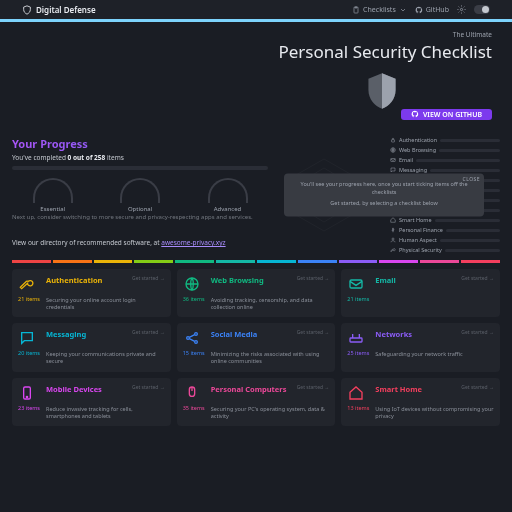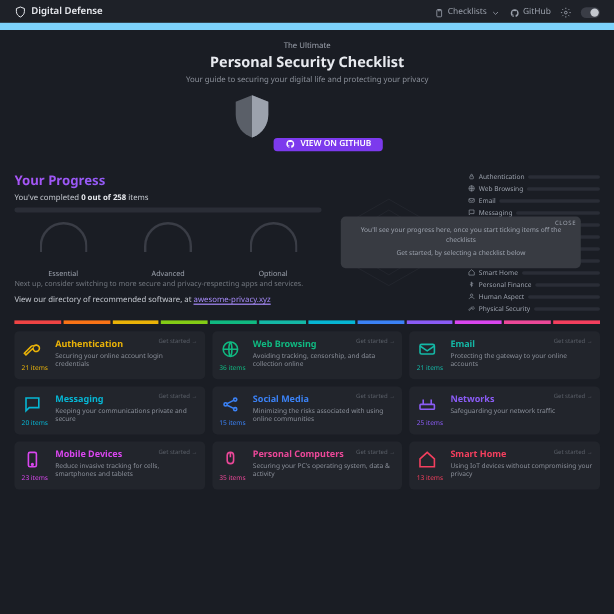--- a/index.html
+++ b/index.html
@@ -1,44 +1,44 @@
 <!DOCTYPE html>
 <html><head>
 <meta charset="utf-8">
 <style>
 *{box-sizing:border-box;margin:0;padding:0}
 body{width:512px;height:512px;background:#1a1d24;color:#c4c8cf;font-family:system-ui,-apple-system,sans-serif;font-size:7px;overflow:hidden}
-.topbar{display:flex;align-items:flex-end;justify-content:space-between;padding:4px 12px;background:#1e2128;border-bottom:6px solid #7dd3fc}
+.topbar{display:flex;align-items:center;justify-content:space-between;padding:4px 22px;background:#1e2128;border-bottom:3px solid #7dd3fc}
 .brand{display:flex;align-items:center;gap:4px;color:#e8eaef;font-weight:600;font-size:8px}
 .brand svg{width:10px;height:10px}
 .topright{display:flex;align-items:center;gap:8px}
 .tr-item{display:flex;align-items:center;gap:3px;color:#9ca2ad;cursor:pointer}
 .tr-item svg{width:8px;height:8px}
 .toggle{width:16px;height:9px;background:#3a3d46;border-radius:5px;position:relative;cursor:pointer}
 .toggle::after{content:"";position:absolute;width:7px;height:7px;background:#c4c8cf;border-radius:50%;top:1px;right:1px}
-.hero{text-align:center;padding:8px 20px 10px}
+.hero{text-align:right;padding:8px 20px 10px}
 .pretitle{font-size:6.5px;color:#9ca2ad}
-.title{font-size:12px;font-weight:700;color:#e8eaef;margin:1px 0}
+.title{font-size:17px;font-weight:400;color:#e8eaef;margin:1px 0}
 .subtitle{font-size:6.5px;color:#8a8f99}
 .shield-lg{margin:8px auto;width:34px;height:38px}
 .gh-btn{display:inline-flex;align-items:center;gap:4px;background:#7c3aed;color:#fff;font-weight:600;font-size:7px;padding:1px 10px;border-radius:3px;cursor:pointer}
 .gh-btn svg{width:8px;height:8px}
 .content{padding:6px 12px;position:relative}
 .progress-row{display:flex;gap:0;margin-bottom:6px}
 .progress-left{flex:1.05}
 .prog-title{font-size:11px;font-weight:700;background:linear-gradient(90deg,#a855f7,#6366f1);-webkit-background-clip:text;-webkit-text-fill-color:transparent}
 .prog-sub{font-size:6.5px;color:#c4c8cf;margin-top:2px}
 .prog-sub b{color:#e8eaef}
 .prog-bar{height:4px;background:#2a2d36;border-radius:2px;margin-top:4px}
 .gauges{display:flex;gap:6px;margin-top:8px}
 .gauge{flex:1;display:flex;flex-direction:column;align-items:center}
 .gauge-arc{width:40px;height:25px;border:2px solid #3a3d46;border-bottom:none;border-radius:40px 40px 0 0}
-.gauge-lbl{font-size:6px;margin-top:14px;color:#9ca2ad}
+.gauge-lbl{font-size:6px;margin-top:2px;color:#9ca2ad}
 .rec-text{font-size:6px;color:#72777f;line-height:1.4}
-.rec-link{font-size:6.5px;color:#c4c8cf;margin-top:5px}
+.rec-link{font-size:6.5px;color:#c4c8cf;margin-top:17px}
 .rec-link a{color:#a78bfa;text-decoration:underline}
 .progress-right{flex:0.95;position:relative;display:flex;gap:10px}
 .radar-area{flex:1;position:relative;opacity:0.5}
 .radar{position:absolute;inset:0;display:flex;align-items:center;justify-content:center}
 .stats-list{display:flex;flex-direction:column;gap:2px;font-size:5.5px;width:110px}
 .stat-row{display:flex;align-items:center;gap:3px;color:#9ca2ad}
 .stat-ico{width:6px;height:6px;flex-shrink:0}
 .stat-bar{flex:1;height:3px;background:#2a2d36;border-radius:2px}
 .overlay{position:absolute;top:50%;left:50%;transform:translate(-50%,-50%);background:#383b42;border-radius:4px;padding:8px 12px;text-align:center;width:200px;z-index:5}
 .overlay-title{font-size:8px;color:#e8eaef;margin-bottom:3px}
@@ -47,21 +47,21 @@
 .palette{display:flex;gap:2px;margin:6px 0}
 .swatch{flex:1;height:3px}
 .cards{display:grid;grid-template-columns:1fr 1fr 1fr;gap:6px}
 .card{background:#22252c;border-radius:4px;padding:6px;display:flex;gap:6px;cursor:pointer}
 .card-ico{width:18px;height:18px;display:flex;align-items:center;justify-content:center}
 .card-ico svg{width:16px;height:16px}
 .card-body{flex:1}
 .card-top{display:flex;justify-content:space-between;align-items:flex-start}
 .card-title{font-size:7.5px;font-weight:700}
 .card-arrow{font-size:5px;color:#5a5f68}
-.card-desc{font-size:5.5px;color:#8a8f99;line-height:1.3;margin-top:1px}
+.card-desc{font-size:5.5px;color:#8a8f99;line-height:1.3;margin-top:12px}
 .card-count{font-size:5.5px;margin-top:2px;white-space:nowrap}
 </style>
 </head>
 <body>
 
 <div class="topbar">
   <div class="brand">
     <svg viewBox="0 0 24 24" fill="none" stroke="#e8eaef" stroke-width="2">
         <path d="M12 2l8 3v6c0 5-3.5 9-8 11-4.5-2-8-6-8-11V5l8-3z"></path>
       </svg>
@@ -88,21 +88,20 @@
         <circle cx="12" cy="12" r="3"></circle>
         <path d="M12 1v3m0 16v3M4.2 4.2l2.1 2.1m11.4 11.4l2.1 2.1M1 12h3m16 0h3M4.2 19.8l2.1-2.1m11.4-11.4l2.1-2.1"></path>
       </svg>
     <div class="toggle"></div>
   </div>
 </div>
 
 <div class="hero">
   <div class="pretitle">The Ultimate</div>
   <div class="title">Personal Security Checklist</div>
-  <div class="subtitle">Your guide to securing your digital life and protecting your privacy</div>
   <svg class="shield-lg" viewBox="0 0 24 28">
       <path d="M12 1l10 4v8c0 7-4.5 12-10 14C6.5 25 2 20 2 13V5l10-4z" fill="#5a5f68"></path>
       <path d="M12 1l10 4v8c0 7-4.5 12-10 14V1z" fill="#9ca2ad"></path>
     </svg>
   <div class="gh-btn">
     <svg viewBox="0 0 24 24" fill="currentColor">
         <path d="M12 2a10 10 0 00-3.2 19.5c.5.1.7-.2.7-.5v-1.8c-2.8.6-3.4-1.3-3.4-1.3-.5-1.1-1.1-1.4-1.1-1.4-.9-.6.1-.6.1-.6 1 .1 1.5 1 1.5 1 .9 1.5 2.3 1.1 2.9.8.1-.6.3-1.1.6-1.3-2.2-.3-4.6-1.1-4.6-4.9 0-1.1.4-2 1-2.7-.1-.3-.4-1.3.1-2.7 0 0 .8-.3 2.7 1a9.4 9.4 0 015 0c1.9-1.3 2.7-1 2.7-1 .5 1.4.2 2.4.1 2.7.6.7 1 1.6 1 2.7 0 3.8-2.3 4.7-4.6 4.9.4.3.7.9.7 1.8v2.7c0 .3.2.6.7.5A10 10 0 0012 2z"></path>
       </svg>
     <span>VIEW ON GITHUB</span>
   </div>
@@ -114,25 +113,25 @@
       <div class="prog-title">Your Progress</div>
       <div class="prog-sub"><span>You've completed </span><b>0 out of 258</b><span> items</span></div>
       <div class="prog-bar"></div>
       <div class="gauges">
         <div class="gauge">
             <div class="gauge-arc"></div>
             <div class="gauge-lbl">Essential</div>
           </div>
         <div class="gauge">
             <div class="gauge-arc"></div>
-            <div class="gauge-lbl">Advanced</div>
+            <div class="gauge-lbl">Optional</div>
           </div>
         <div class="gauge">
             <div class="gauge-arc"></div>
-            <div class="gauge-lbl">Optional</div>
+            <div class="gauge-lbl">Advanced</div>
           </div>
       </div>
       <div class="rec-text">Next up, consider switching to more secure and privacy-respecting apps and services.</div>
       <div class="rec-link"><span>View our directory of recommended software, at </span><a>awesome-privacy.xyz</a></div>
     </div>
     <div class="progress-right">
       <div class="radar-area">
         <div class="radar">
           <svg width="90" height="90" viewBox="0 0 100 100">
               <g stroke="#3a3d46" stroke-width="0.5" fill="none">
@@ -307,21 +306,20 @@
               <path d="M3 8l9 6 9-6"></path>
             </svg>
           </div>
           <div class="card-count" style="color:#14b8a6">21 items</div>
         </div>
         <div class="card-body">
           <div class="card-top">
             <div class="card-title" style="color:#14b8a6">Email</div>
             <div class="card-arrow">Get started →</div>
           </div>
-          <div class="card-desc">Protecting the gateway to your online accounts</div>
         </div>
       </div>
       <div class="card">
         <div>
           <div class="card-ico">
             <svg viewBox="0 0 24 24" fill="none" stroke="#06b6d4" stroke-width="2">
               <path d="M4 4h16v12H8l-4 4V4z"></path>
             </svg>
           </div>
           <div class="card-count" style="color:#06b6d4">20 items</div>

